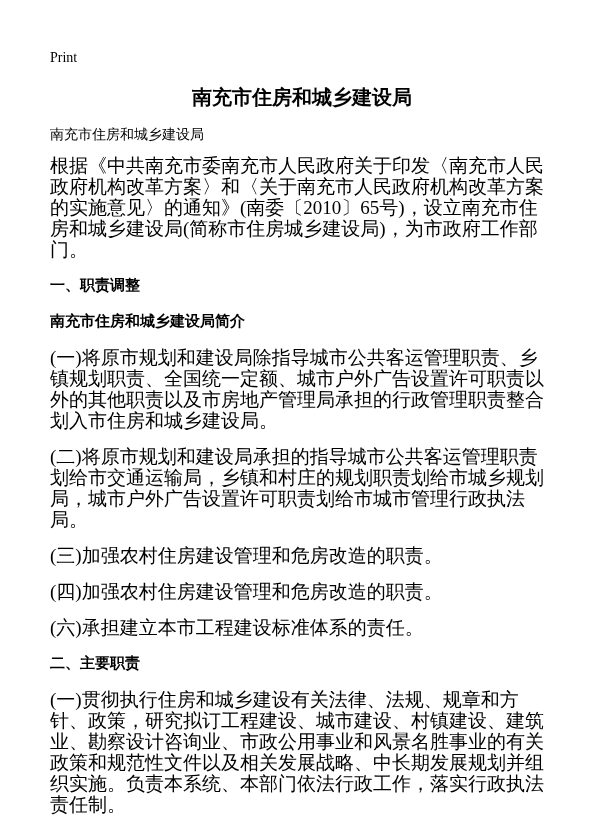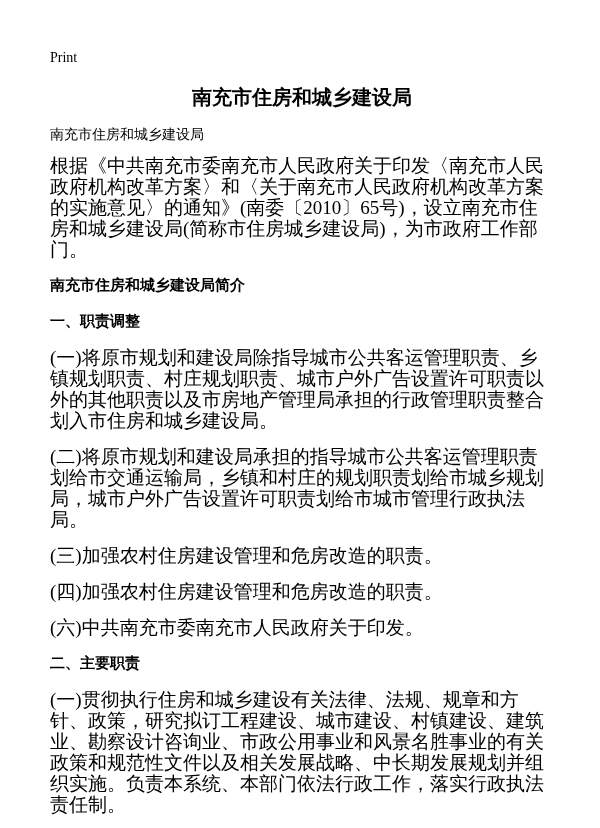--- a/index.html
+++ b/index.html
@@ -61,28 +61,28 @@
 <div class="page">
 
   <a class="print-link" href="#">Print</a>
 
   <h1 class="doc-title">南充市住房和城乡建设局</h1>
 
   <p class="agency-line">南充市住房和城乡建设局</p>
 
   <p class="body-para">根据《中共南充市委南充市人民政府关于印发〈南充市人民政府机构改革方案〉和〈关于南充市人民政府机构改革方案的实施意见〉的通知》(南委〔2010〕65号)，设立南充市住房和城乡建设局(简称市住房城乡建设局)，为市政府工作部门。</p>
 
+  <h2 class="section-heading">一、职责调整</h2>
+
   <h2 class="section-heading">南充市住房和城乡建设局简介</h2>
 
-  <h2 class="section-heading">一、职责调整</h2>
-
-  <p class="body-para">(一)将原市规划和建设局除指导城市公共客运管理职责、乡镇规划职责、村庄规划职责、城市户外广告设置许可职责以外的其他职责以及市房地产管理局承担的行政管理职责整合划入市住房和城乡建设局。</p>
+  <p class="body-para">(一)将原市规划和建设局除指导城市公共客运管理职责、乡镇规划职责、全国统一定额、城市户外广告设置许可职责以外的其他职责以及市房地产管理局承担的行政管理职责整合划入市住房和城乡建设局。</p>
   <p class="body-para">(二)将原市规划和建设局承担的指导城市公共客运管理职责划给市交通运输局，乡镇和村庄的规划职责划给市城乡规划局，城市户外广告设置许可职责划给市城市管理行政执法局。</p>
   <p class="body-para">(三)加强农村住房建设管理和危房改造的职责。</p>
   <p class="body-para">(四)加强农村住房建设管理和危房改造的职责。</p>
-  <p class="body-para">(六)中共南充市委南充市人民政府关于印发。</p>
+  <p class="body-para">(六)承担建立本市工程建设标准体系的责任。</p>
 
   <h2 class="section-heading">二、主要职责</h2>
 
   <p class="body-para">(一)贯彻执行住房和城乡建设有关法律、法规、规章和方针、政策，研究拟订工程建设、城市建设、村镇建设、建筑业、勘察设计咨询业、市政公用事业和风景名胜事业的有关政策和规范性文件以及相关发展战略、中长期发展规划并组织实施。负责本系统、本部门依法行政工作，落实行政执法责任制。</p>
   <p class="body-para">(二)承担建立本市工程建设标准体系的责任。组织实施工程建设实施阶段的国家标准、全国统一定额、全省统一定额和行业标准定额。拟订建设项目可行性研究评价</p>
 
 </div>
 
 </body></html>

